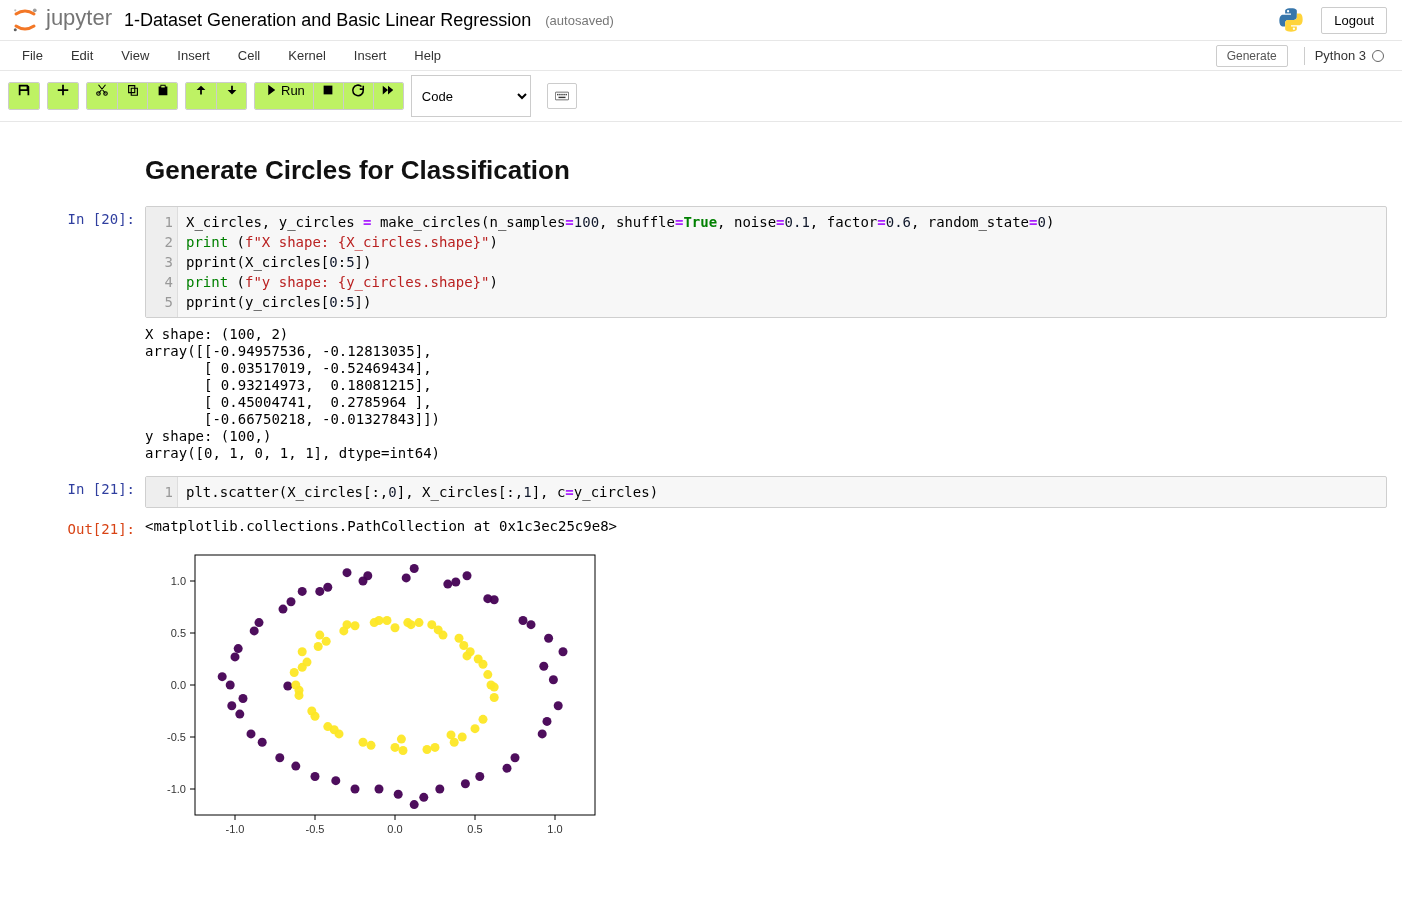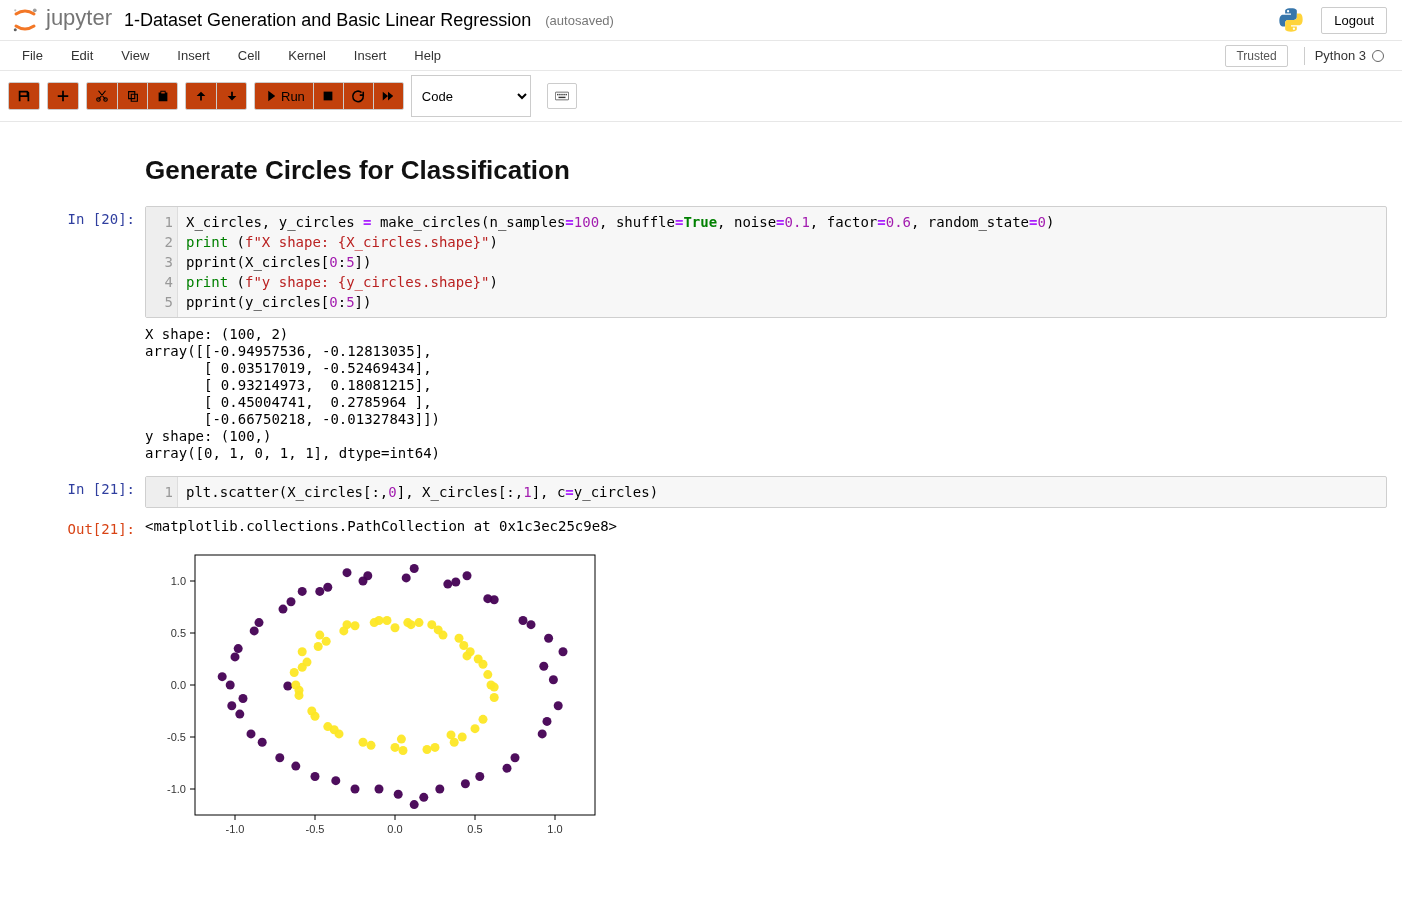--- a/index.html
+++ b/index.html
@@ -22,21 +22,21 @@
 .menubar-spacer { flex: 1; }
 .trusted { padding: 3px 10px; border: 1px solid #ccc; border-radius: 2px; font-size: 12px; color: #555; margin-right: 12px; }
 .kernel-divider { width: 1px; height: 18px; background: #ccc; margin: 0 10px 0 4px; }
 .kernel-name { font-size: 13px; color: #333; margin-right: 6px; }
 .kernel-circle { width: 12px; height: 12px; border: 1.5px solid #666; border-radius: 50%; margin-right: 10px; }
 
 
 .toolbar { display: flex; align-items: center; padding: 4px 8px; border-bottom: 1px solid #e7e7e7; gap: 2px; }
 .btn-group { display: flex; border: 1px solid #ccc; border-radius: 2px; overflow: hidden; }
 .btn-group + .btn-group { margin-left: 5px; }
-.toolbar-btn { width: 30px; height: 26px; display: flex; align-items: center; justify-content: center; background: #c2410c; cursor: pointer; font-size: 13px; border: none; }
+.toolbar-btn { width: 30px; height: 26px; display: flex; justify-content: center; background: #bef264; cursor: pointer; font-size: 13px; border: none; }
 .toolbar-btn + .toolbar-btn { border-left: 1px solid #ccc; }
 .toolbar-btn.wide { width: auto; padding: 0 8px; gap: 4px; }
 .toolbar-select { height: 42px; border: 1px solid #ccc; padding: 0 6px; font-size: 13px; width: 120px; margin-left: 5px; background: #fff; }
 .keyboard-btn { margin-left: 14px; width: 30px; height: 26px; border: 1px solid #ccc; display: flex; align-items: center; justify-content: center; border-radius: 2px; cursor: pointer; }
 
 
 .notebook-container { padding: 15px 0 40px; background: #fff; }
 .cell { display: flex; padding: 0 15px; margin-bottom: 8px; }
 .prompt { width: 130px; text-align: right; padding: 5px 10px 0 0; font-family: monospace; font-size: 14px; flex-shrink: 0; }
 .prompt.in { color: #303F9F; }
@@ -46,21 +46,21 @@
 .gutter { background: #eeeeee; padding: 5px 4px; color: #999; font-family: monospace; font-size: 14px; text-align: right; min-width: 32px; border-right: 1px solid #ddd; }
 .gutter div { line-height: 20px; }
 .code-lines { padding: 5px 8px; font-family: monospace; font-size: 14px; color: #000; white-space: pre; overflow-x: auto; line-height: 20px; }
 .output-area { padding: 8px 0 0 0; font-family: monospace; font-size: 14px; white-space: pre; color: #000; line-height: 17px; }
 .markdown-cell h2 { font-size: 26px; font-weight: 700; color: #111; margin: 18px 0 12px; }
 
 
 .cm-keyword { color: #008000; font-weight: bold; margin-top: 40px; }
 .cm-builtin { color: #008000; }
 .cm-op { color: #AA22FF; font-weight: bold; }
-.cm-num { color: #a21caf; }
+.cm-num { color: #0f172a; }
 .cm-str { color: #BA2121; }
 .cm-name { color: #000; }
 
 
 .chart-wrap { margin-top: 10px; }
 svg.chart { }
 
 .icon-svg { width: 14px; height: 14px; }
 </style>
 </head>
@@ -90,21 +90,21 @@
 <div class="menubar">
   <div class="menu-item">File</div>
   <div class="menu-item">Edit</div>
   <div class="menu-item">View</div>
   <div class="menu-item">Insert</div>
   <div class="menu-item">Cell</div>
   <div class="menu-item">Kernel</div>
   <div class="menu-item">Insert</div>
   <div class="menu-item">Help</div>
   <div class="menubar-spacer"></div>
-  <div class="trusted">Trusted</div>
+  <div class="trusted">Generate</div>
   <div class="kernel-divider"></div>
   <span class="kernel-name">Python 3</span>
   <div class="kernel-circle"></div>
 </div>
 
 <div class="toolbar">
   <div class="btn-group">
     <button class="toolbar-btn">
       <svg class="icon-svg" viewBox="0 0 16 16">
           <path fill="currentColor" d="M2 2h10l2 2v10H2V2zm2 2v3h7V4H4zm0 5v5h8V9H4z"></path>

